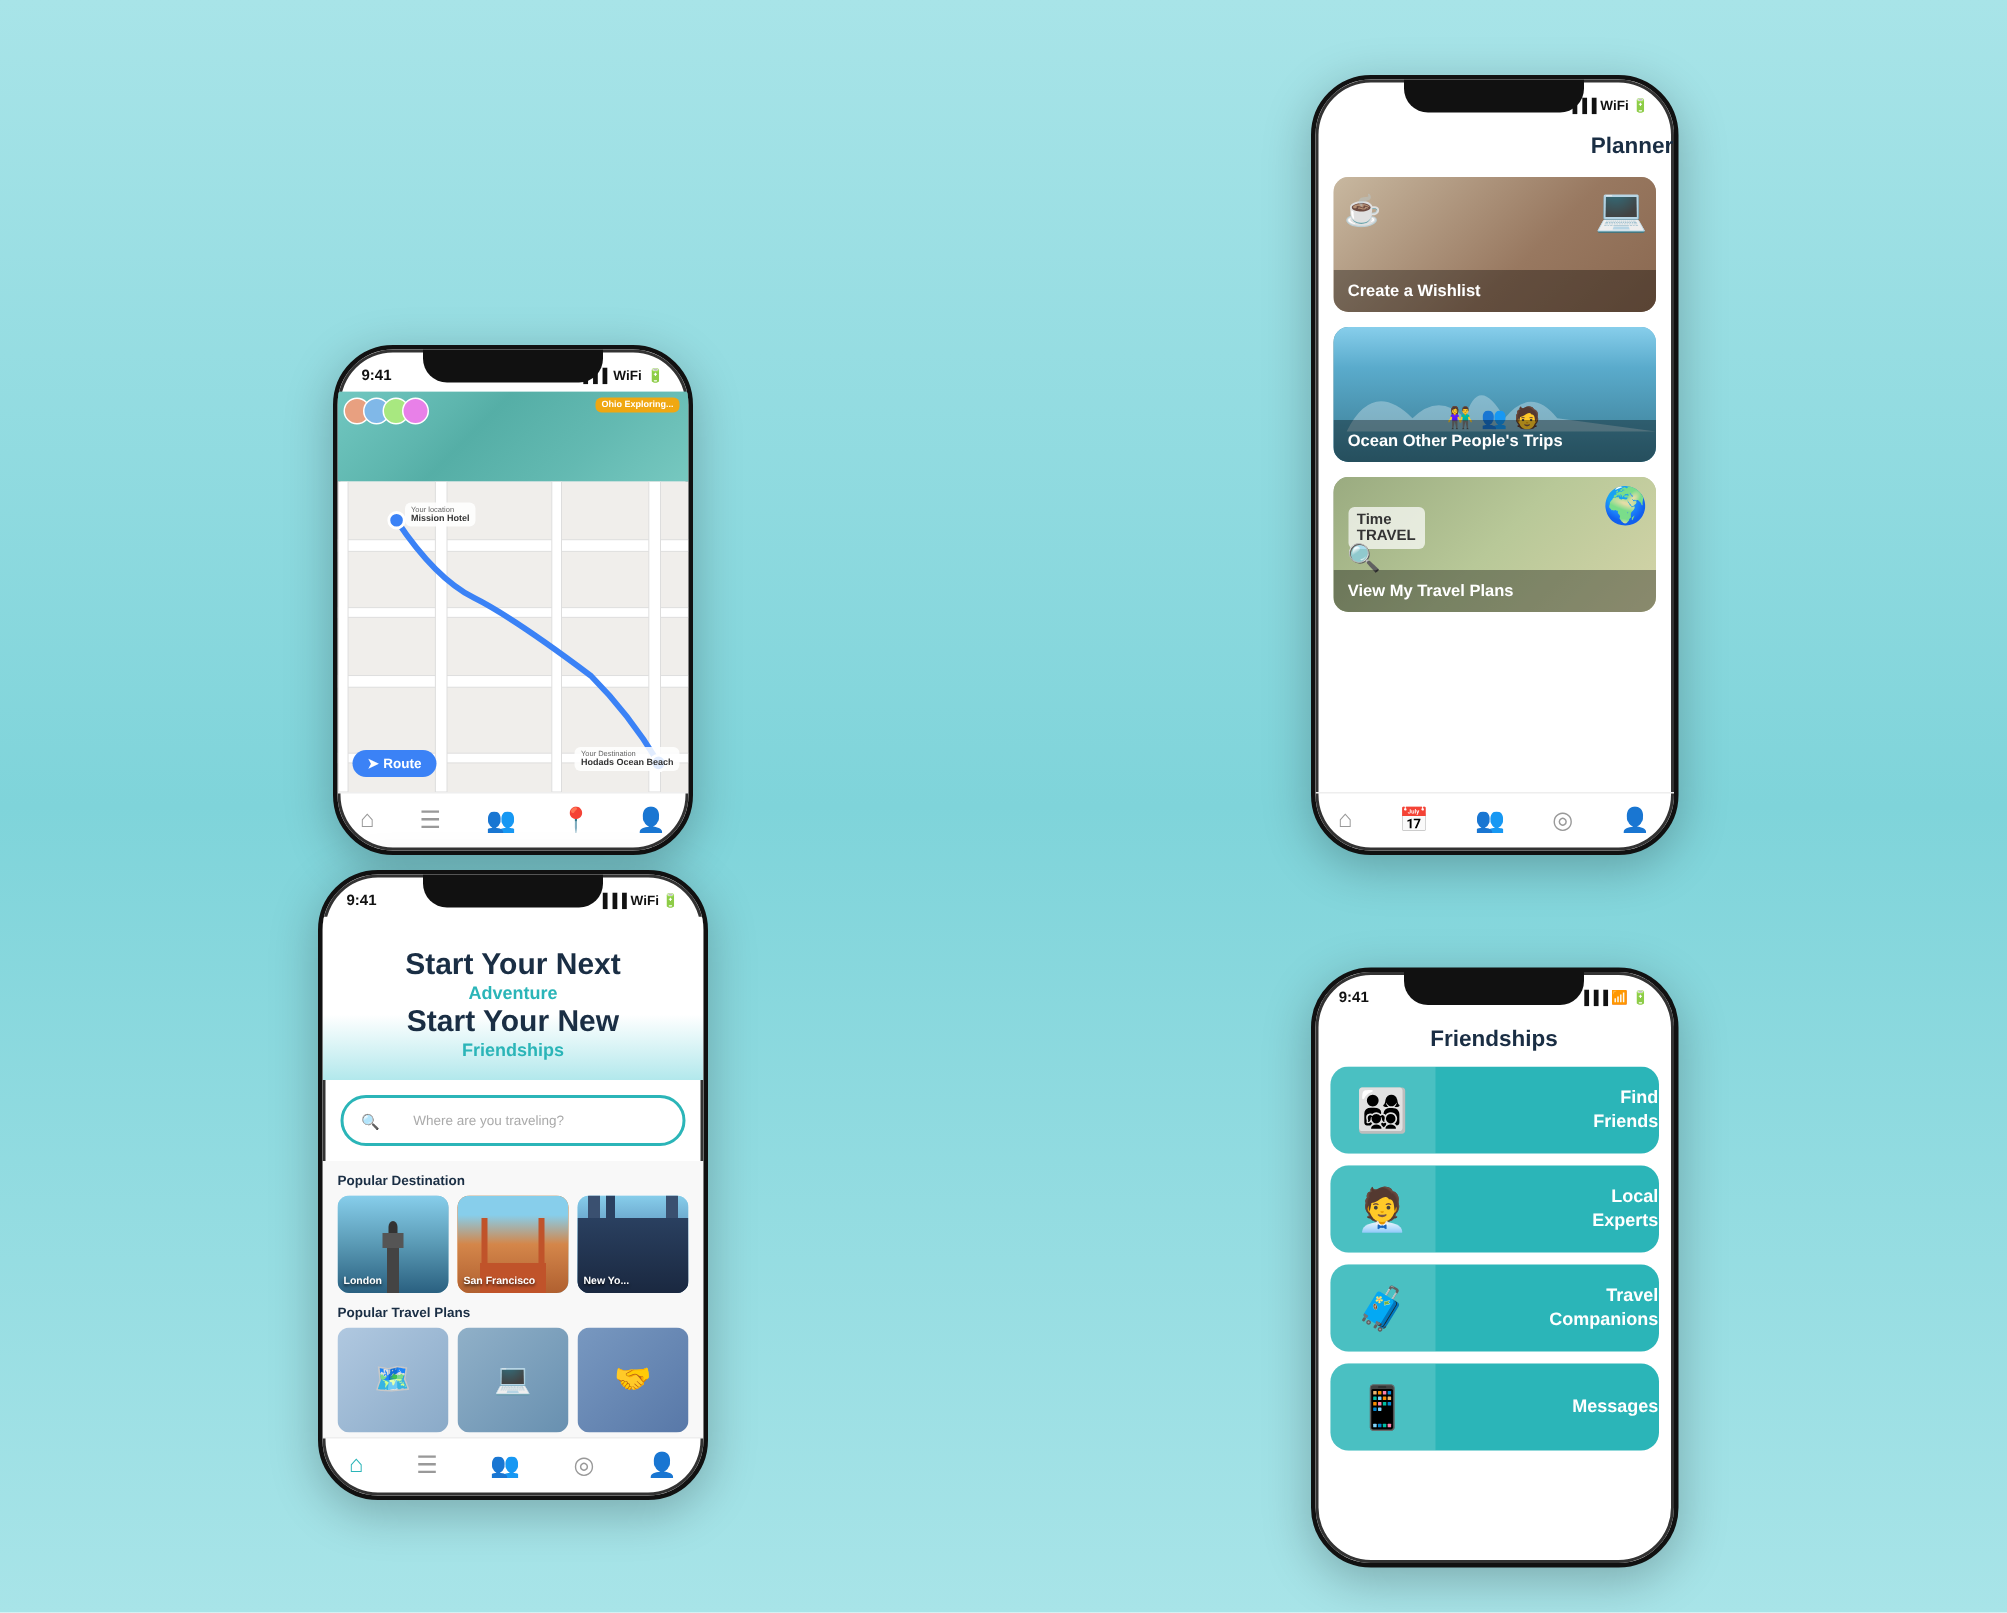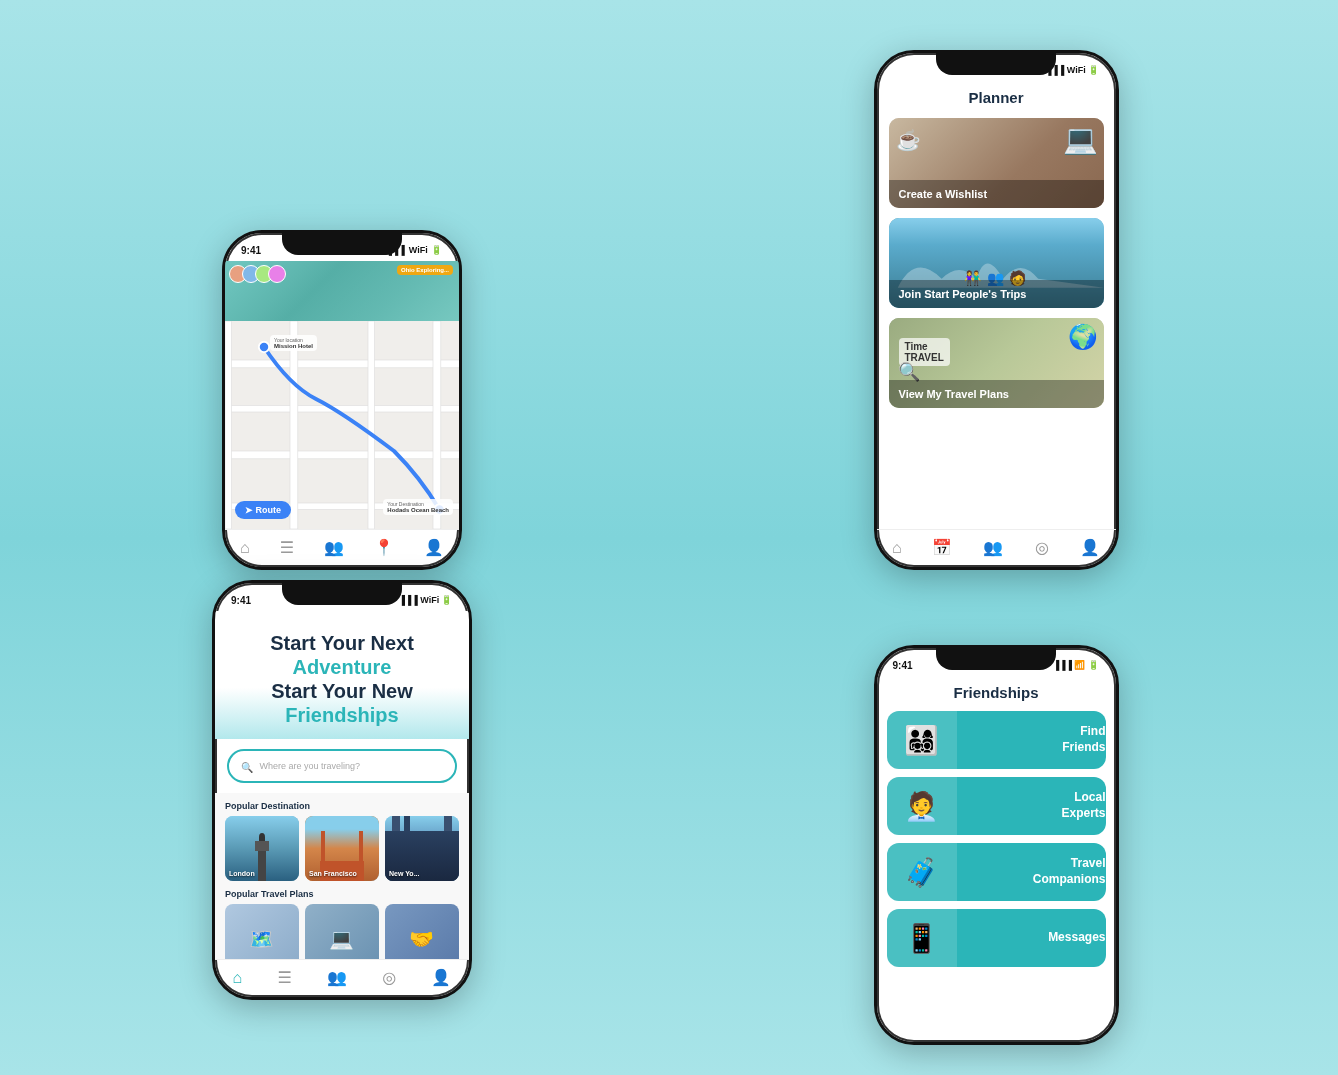--- a/index.html
+++ b/index.html
@@ -142,38 +142,39 @@
       padding: 20px 16px 12px;
       text-align: center;
     }
     .home-title-dark {
       font-size: 20px;
       font-weight: 800;
       color: #1a2e44;
       line-height: 1.2;
     }
     .home-title-teal {
-      font-size: 20px;
+      font-size: 12px;
       font-weight: 800;
       color: #2bb5b8;
       line-height: 1.2;
     }
     .search-bar {
       margin: 10px 12px;
       border: 2px solid #2bb5b8;
       border-radius: 20px;
       display: flex;
       align-items: center;
       padding: 6px 12px;
       background: #fff;
       gap: 6px;
     }
     .search-text {
       font-size: 9px;
       color: #aaa;
+      margin-left: 16px;
     }
     .home-scroll {
       flex: 1;
       overflow: hidden;
       background: #f8f8f8;
       padding: 0 10px;
     }
     .section-title {
       font-size: 9px;
       font-weight: 700;
@@ -228,21 +229,21 @@
     
     .phone-planner {
       width: 245px;
       height: 520px;
       align-self: start;
     }
     .planner-title {
       font-size: 15px;
       font-weight: 800;
       color: #1a2e44;
-      text-align: center;
+      text-align: right;
       padding: 8px 0 12px;
     }
     .planner-cards {
       flex: 1;
       padding: 0 12px;
       display: flex;
       flex-direction: column;
       gap: 10px;
     }
     .planner-card {
@@ -430,21 +431,21 @@
             <svg style="position:absolute;bottom:20px;left:0;right:0;width:100%;" viewBox="0 0 245 60" preserveAspectRatio="xMidYMax slice">
               <path d="M 10 60 Q 30 20, 60 50 Q 80 30, 100 50 Q 110 15, 130 50 Q 150 25, 170 50 L 245 60 Z" fill="rgba(255,255,255,0.3)"></path>
             </svg>
 
             <div style="position:absolute;bottom:22px;left:10px;right:10px;display:flex;justify-content:center;gap:5px;">
               <div style="font-size:14px;">👫</div>
               <div style="font-size:14px;">👥</div>
               <div style="font-size:14px;">🧑</div>
             </div>
           </div>
-          <div class="planner-card-label">Join Start People's Trips</div>
+          <div class="planner-card-label">Ocean Other People's Trips</div>
         </div>
 
         <div class="planner-card planner-bg-plans">
           <div style="position:absolute;top:0;left:0;right:0;bottom:0;background:linear-gradient(135deg,#9aab80 0%,#b8c898 50%,#d4d4a8 100%);"></div>
           <div style="position:absolute;top:5px;right:5px;font-size:24px;">🌍</div>
           <div style="position:absolute;top:20px;left:10px;font-size:10px;background:rgba(255,255,255,0.7);border-radius:4px;padding:3px 6px;color:#333;font-weight:700;">Time<br>TRAVEL</div>
           <div style="position:absolute;bottom:25px;left:10px;font-size:18px;">🔍</div>
           <div class="planner-card-label">View My Travel Plans</div>
         </div>
       </div>

